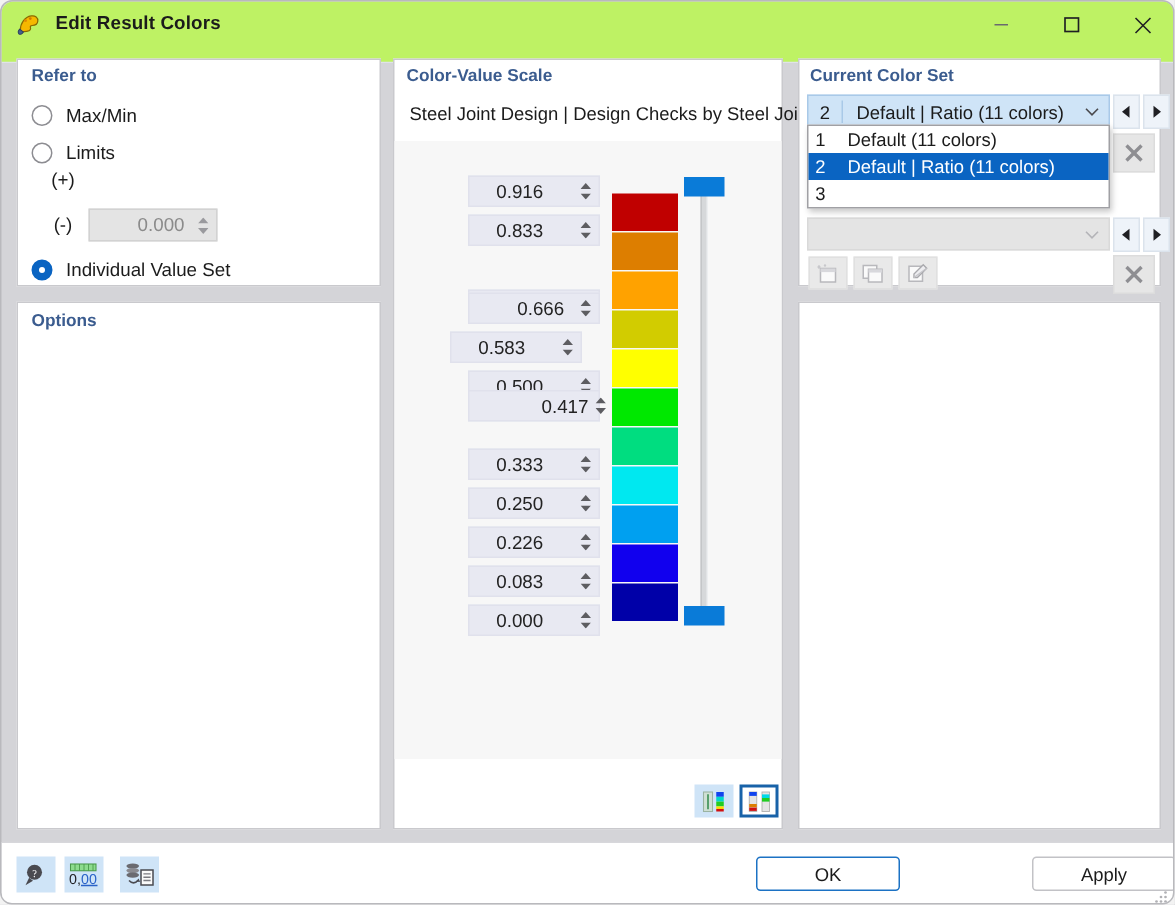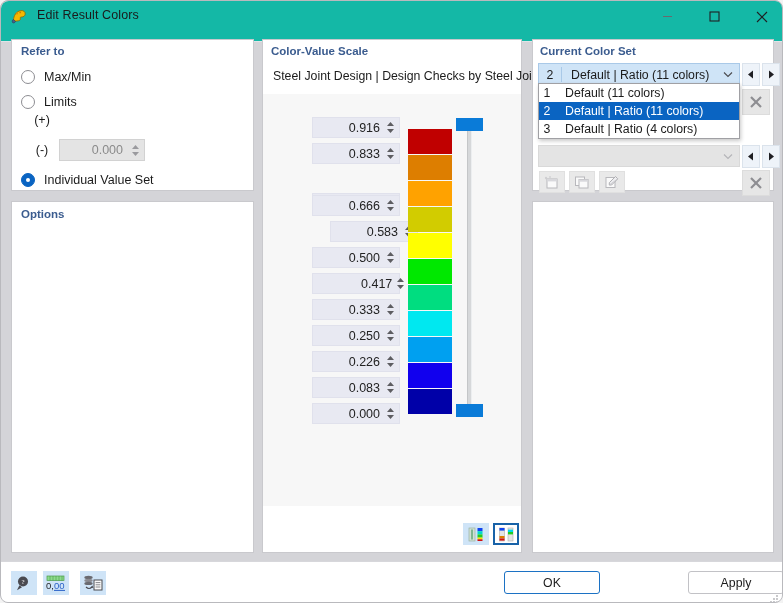--- a/index.html
+++ b/index.html
@@ -18,23 +18,24 @@
     background: #d4d4d8;
     border: 1px solid #b9b9bd;
     border-radius: 8px;
     overflow: hidden;
   }
 
   
   #titlebar {
     position: absolute; left: 0; top: 0;
     width: 783px; height: 41px;
-    background: #14b8a6;
+    background: #bef264;
     border-bottom: 1px solid #dfe3e8;
     border-radius: 8px 8px 0 0;
+    font-weight: bold;
   }
   #app-icon {
     position: absolute; left: 9px; top: 7px;
     width: 18px; height: 18px;
   }
   #title-text {
     position: absolute; left: 36px; top: 7px;
     font-size: 12.5px; color: #1b1b1b;
     letter-spacing: .1px;
   }
@@ -118,21 +119,21 @@
   }
 
   .valfield {
     position: absolute;
     width: 88px; height: 21px;
     background: #e8e9f2;
     border: 1px solid #e0e1ec;
     display: flex; align-items: center;
   }
   .valfield .val {
-    flex: 1; text-align: right; padding-right: 5px;
+    flex: 1; text-align: center; padding-right: 5px;
     font-size: 12.5px; color: #232323;
   }
   .valfield .spin-arrows { width: 14px; padding-right: 3px; }
 
   .swatch { position: absolute; left: 407px; width: 44px; }
 
   #slider-track {
     position: absolute; left: 466px; top: 126px;
     width: 5px; height: 287px;
     background: #d6d8da;
@@ -380,21 +381,21 @@
         <span class="val">0.666</span>
         <span class="spin-arrows">
           <svg width="7" height="4" viewBox="0 0 7 4">
             <polygon points="3.5,0 7,4 0,4" fill="#5d5d61"></polygon>
           </svg>
           <svg width="7" height="4" viewBox="0 0 7 4">
             <polygon points="3.5,4 0,0 7,0" fill="#5d5d61"></polygon>
           </svg>
         </span>
       </div>
-      <div class="valfield" style="left: 329px; top: 220px;">
+      <div class="valfield" style="left: 299px; top: 220px;">
         <span class="val">0.583</span>
         <span class="spin-arrows">
           <svg width="7" height="4" viewBox="0 0 7 4">
             <polygon points="3.5,0 7,4 0,4" fill="#5d5d61"></polygon>
           </svg>
           <svg width="7" height="4" viewBox="0 0 7 4">
             <polygon points="3.5,4 0,0 7,0" fill="#5d5d61"></polygon>
           </svg>
         </span>
       </div>
@@ -402,21 +403,21 @@
         <span class="val">0.500</span>
         <span class="spin-arrows">
           <svg width="7" height="4" viewBox="0 0 7 4">
             <polygon points="3.5,0 7,4 0,4" fill="#5d5d61"></polygon>
           </svg>
           <svg width="7" height="4" viewBox="0 0 7 4">
             <polygon points="3.5,4 0,0 7,0" fill="#5d5d61"></polygon>
           </svg>
         </span>
       </div>
-      <div class="valfield" style="left: 311px; top: 272px; padding-left: 48px;">
+      <div class="valfield" style="left: 311px; top: 259px; padding-left: 48px;">
         <span class="val">0.417</span>
         <span class="spin-arrows">
           <svg width="7" height="4" viewBox="0 0 7 4">
             <polygon points="3.5,0 7,4 0,4" fill="#5d5d61"></polygon>
           </svg>
           <svg width="7" height="4" viewBox="0 0 7 4">
             <polygon points="3.5,4 0,0 7,0" fill="#5d5d61"></polygon>
           </svg>
         </span>
       </div>
@@ -605,21 +606,20 @@
       <div class="cs-opt">
         <span class="oidx">1</span>
         <span class="olbl">Default (11 colors)</span>
       </div>
       <div class="cs-opt sel">
         <span class="oidx">2</span>
         <span class="olbl">Default | Ratio (11 colors)</span>
       </div>
       <div class="cs-opt">
         <span class="oidx">3</span>
-        <span class="olbl">Default | Ratio (4 colors)</span>
       </div>
     </div>
 
   <div id="bottom-bar">
     <div class="botbtn" id="bot-1">
       <svg width="17" height="17" viewBox="0 0 17 17">
         <circle cx="7" cy="6.5" r="5" fill="#4a4a50"></circle>
         <path d="M3.4 10.2 L1 15.2 L6 12.2 Z" fill="#4a4a50"></path>
         <text x="7" y="9.4" font-size="7" font-family="Liberation Serif, serif" fill="#ffffff" text-anchor="middle">?</text>
       </svg>

